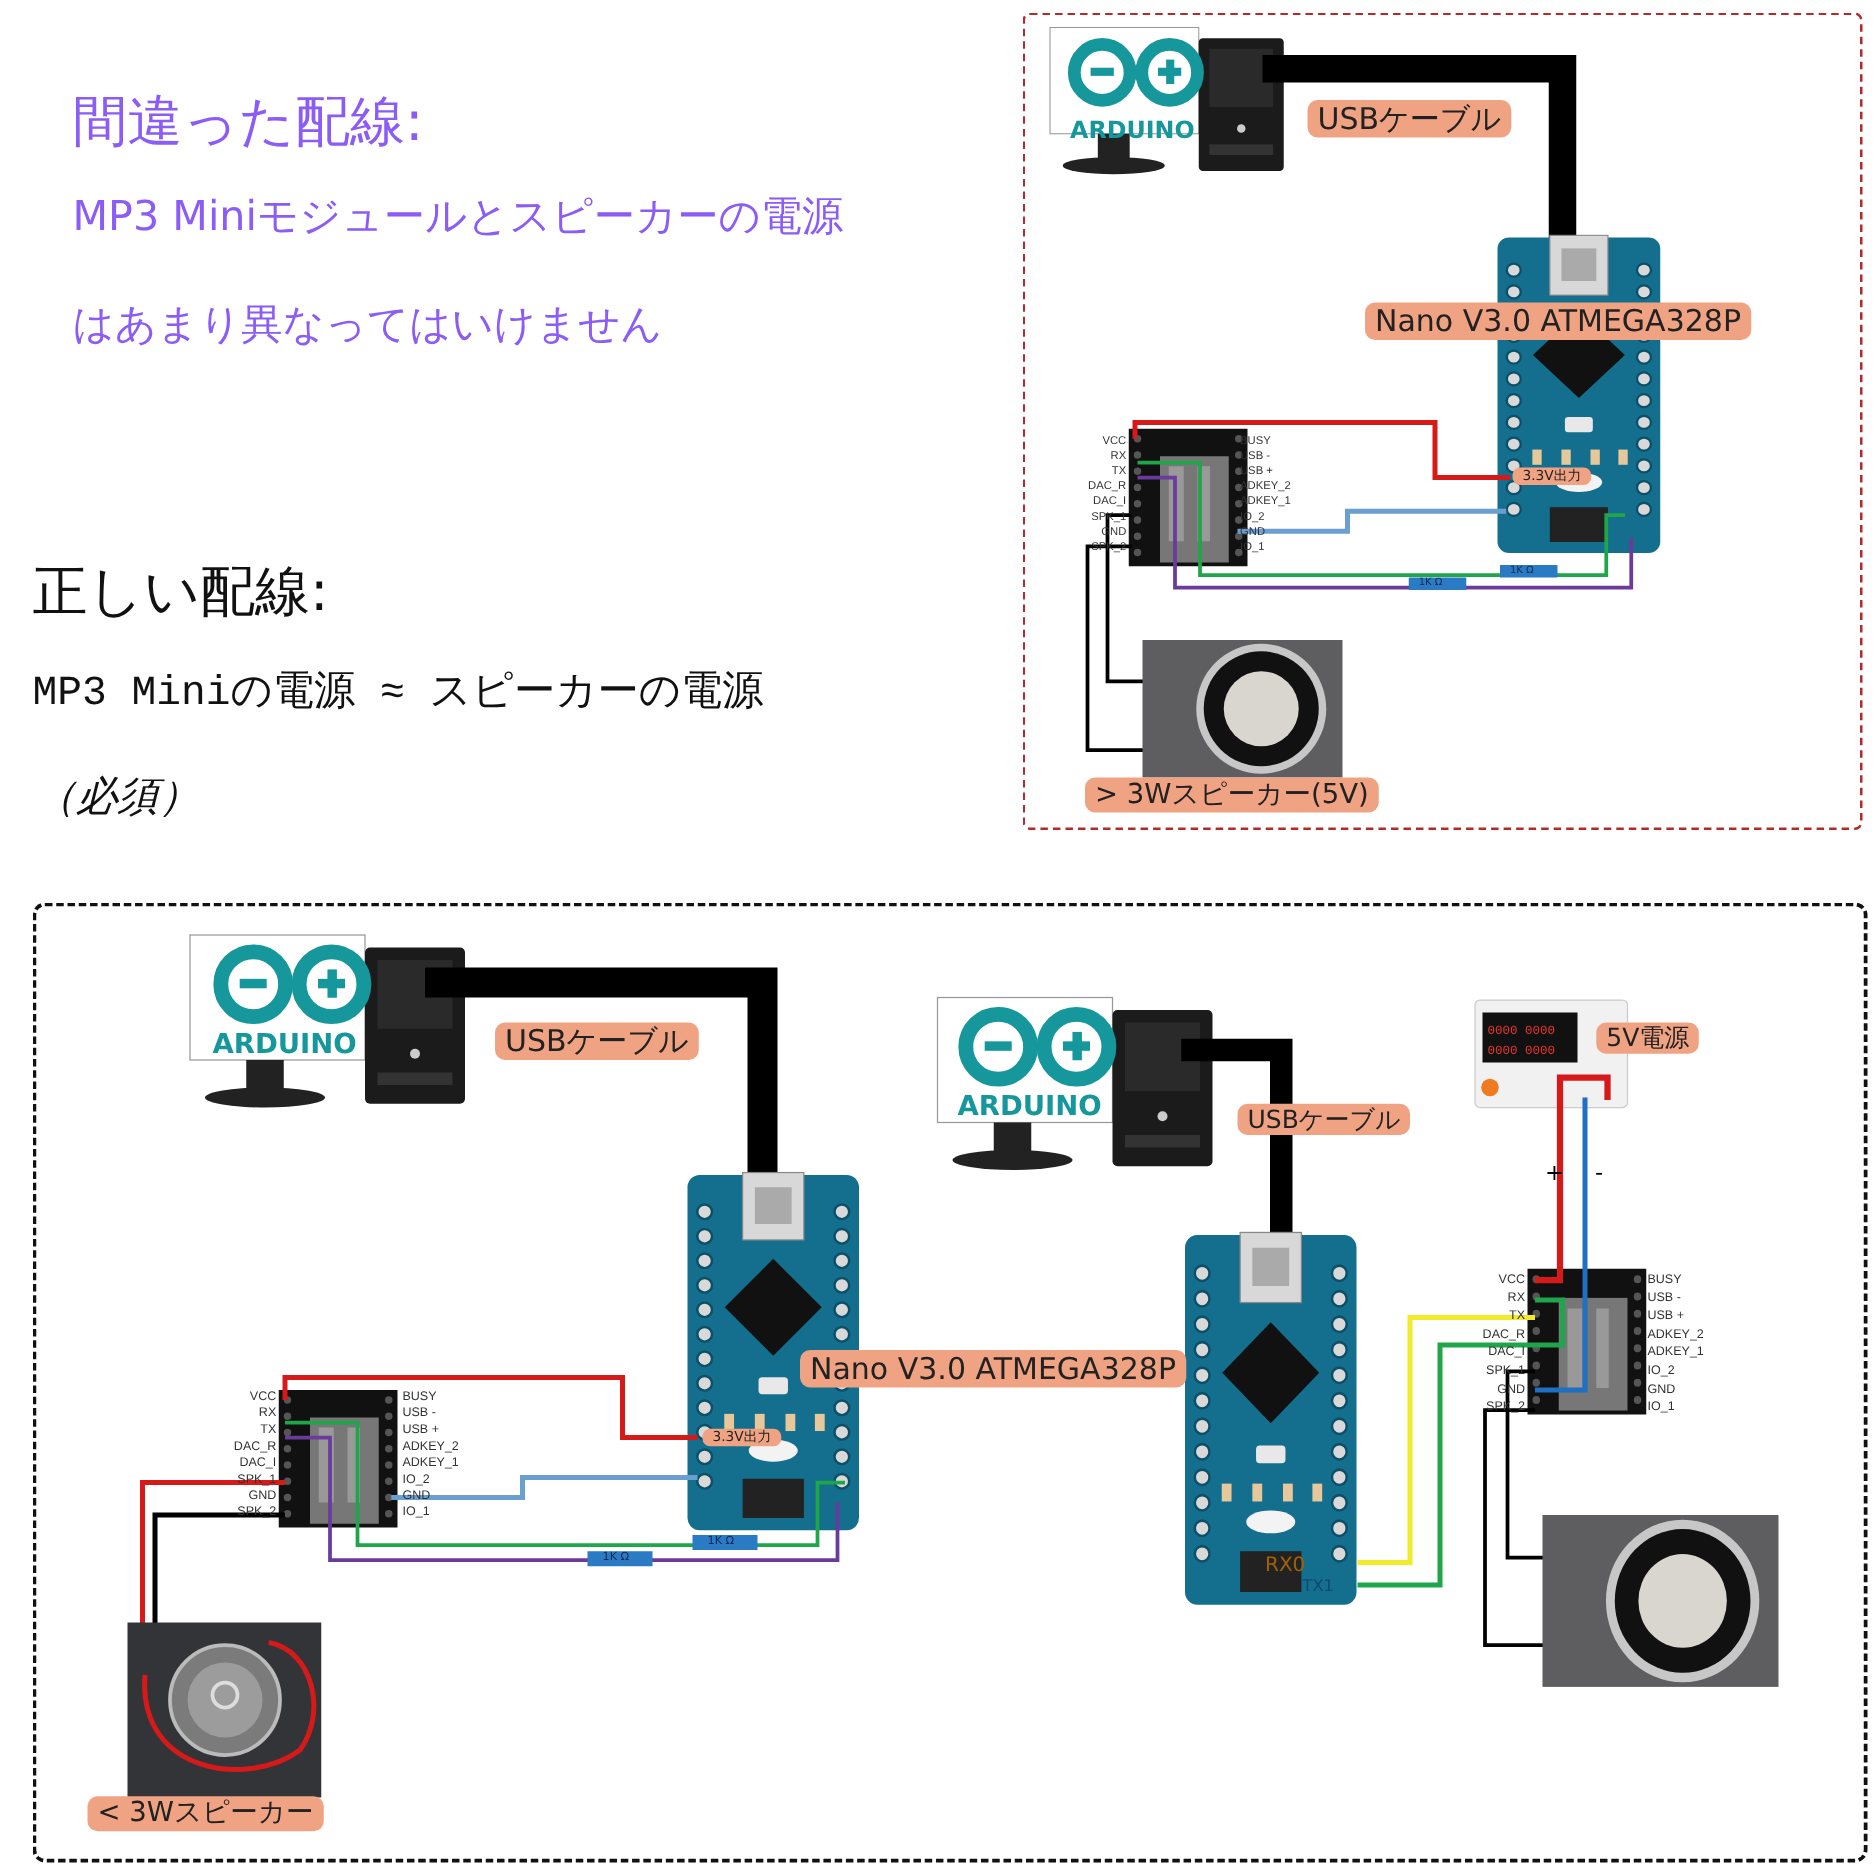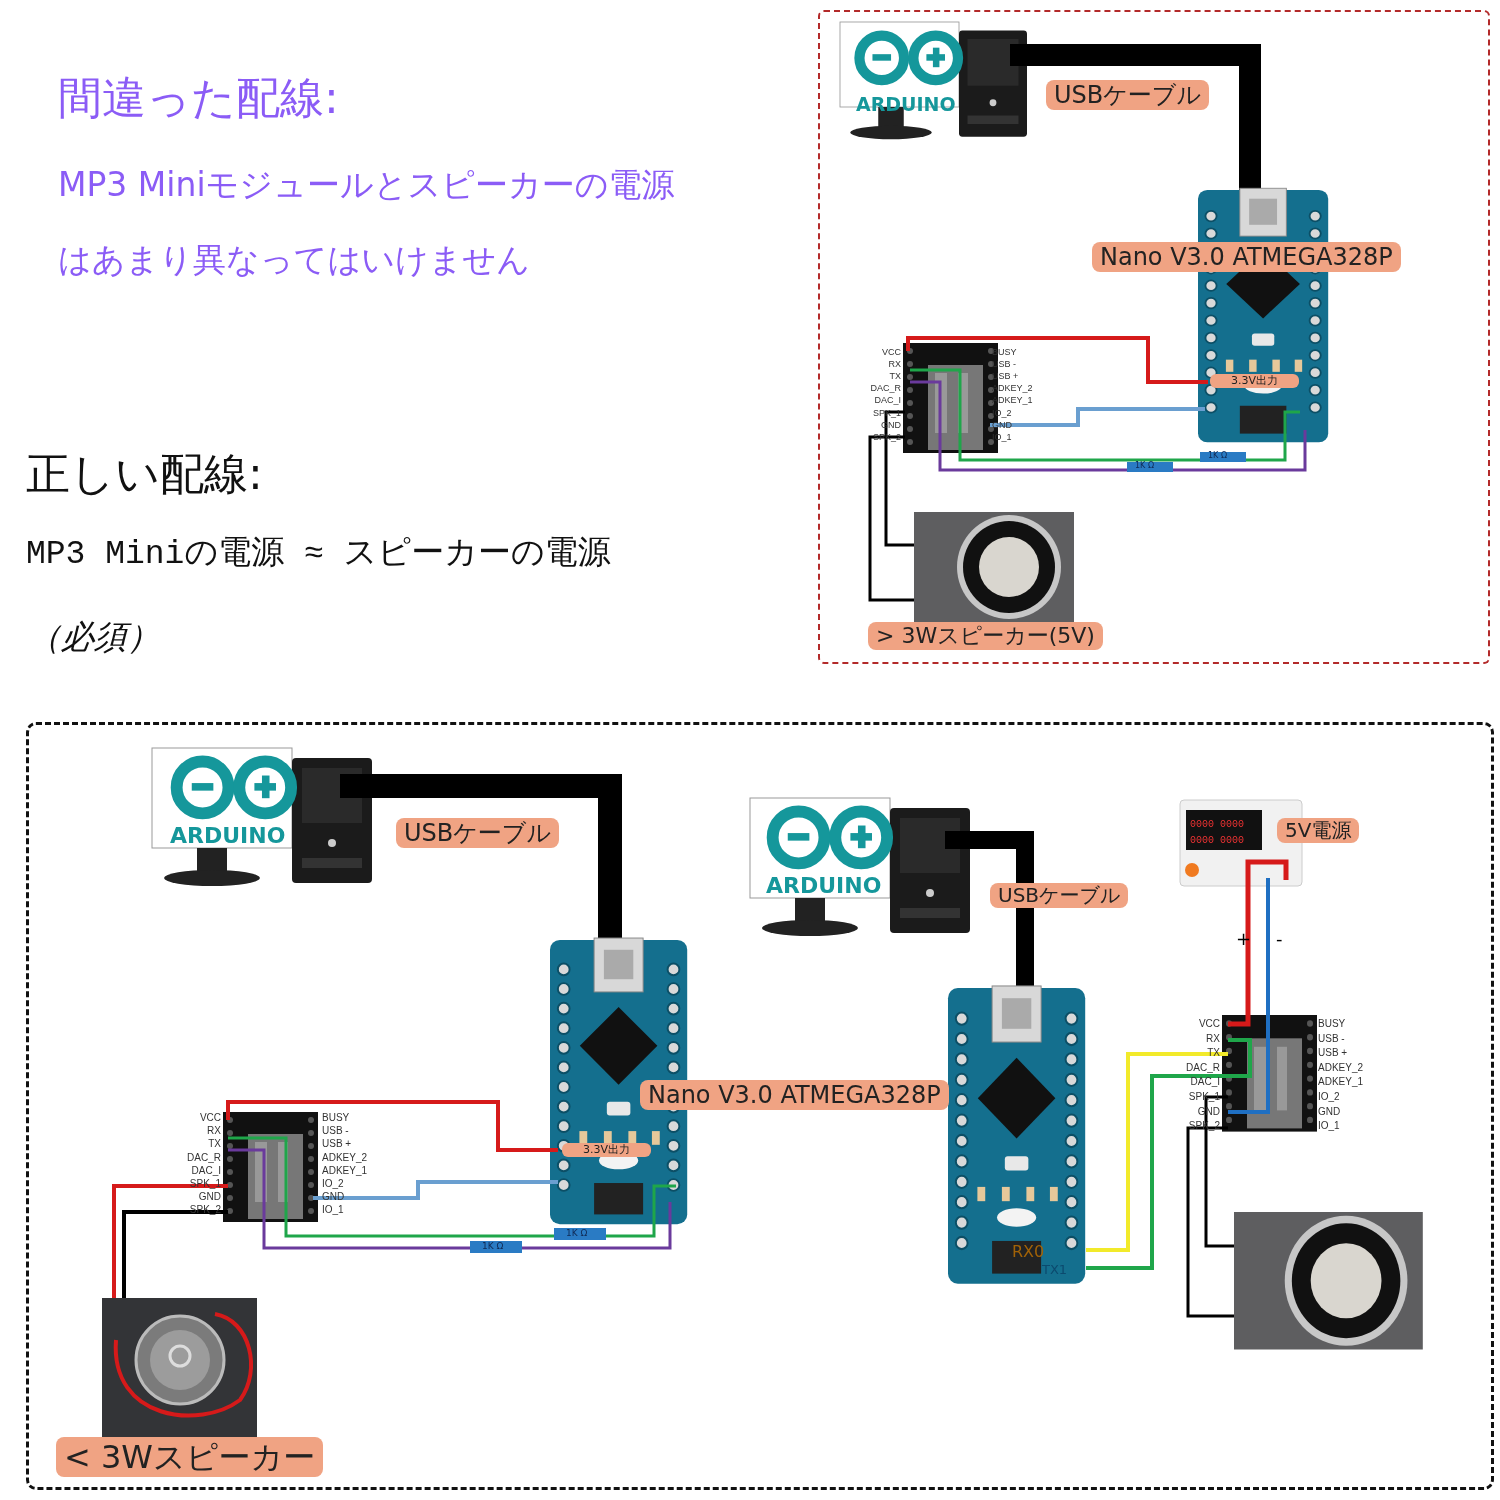--- a/index.html
+++ b/index.html
@@ -4,28 +4,28 @@
 <style>
   html,body{margin:0;padding:0;background:#fff;}
   body{width:1500px;height:1500px;position:relative;overflow:hidden;font-family:"DejaVu Sans","Liberation Sans",sans-serif;}
   .abs{position:absolute;}
   .heading{position:absolute;white-space:nowrap;line-height:1;}
   .red{color:#8b5cf6;margin-left:32px;}
   .blk{color:#111;}
   .box-red{position:absolute;left:818px;top:10px;width:668px;height:650px;border:2px dashed #b32a2a;border-radius:6px;}
   .box-black{position:absolute;left:26px;top:722px;width:1462px;height:762px;border:3px dashed #111;border-radius:10px;}
   .tag{position:absolute;background:#f0a383;color:#222;border-radius:8px;padding:0 8px;white-space:nowrap;font-family:"DejaVu Sans",sans-serif;line-height:1.25;}
-  .tag.sm{font-size:11px;border-radius:6px;padding:0 21px;}
+  .tag.sm{font-size:11px;border-radius:6px;padding:0 8px;}
   svg{position:absolute;left:0;top:0;}
 </style>
 </head>
 <body>
 
 <div class="heading red" style="left:26px;top:76px;font-size:44px;">間違った配線:</div>
-<div class="heading red" style="left:26px;top:168px;font-size:33px;">MP3 Miniモジュールとスピーカーの電源</div>
+<div class="heading red" style="left:26px;top:156px;font-size:33px;">MP3 Miniモジュールとスピーカーの電源</div>
 <div class="heading red" style="left:26px;top:244px;font-size:33px;font-family:Liberation Serif, serif;">はあまり異なってはいけません</div>
 
 <div class="heading blk" style="left:26px;top:452px;font-size:44px;">正しい配線:</div>
 <div class="heading blk" style="left:26px;top:538px;font-size:33px;font-family:Liberation Mono, monospace;">MP3 Miniの電源 ≈ スピーカーの電源</div>
 <div class="heading blk" style="left:28px;top:620px;font-size:33px;font-style:italic;">（必須）</div>
 
 <div class="box-red"></div>
 <div class="box-black"></div>
 
 <svg width="1500" height="1500" viewBox="0 0 1500 1500">
@@ -262,21 +262,21 @@
 <div class="abs" style="left:766px;top:873px;font:bold 22px 'DejaVu Sans',sans-serif;color:#15979b;">ARDUINO</div>
 
 <div class="tag" style="left:1046px;top:80px;font-size:24px;">USBケーブル</div>
 <div class="tag" style="left:1092px;top:242px;font-size:24px;">Nano V3.0 ATMEGA328P</div>
 <div class="tag sm" style="left:1210px;top:374px;">3.3V出力</div>
 <div class="tag" style="left:868px;top:622px;font-size:22px;">&gt; 3Wスピーカー(5V)</div>
 
 <div class="tag" style="left:396px;top:818px;font-size:24px;">USBケーブル</div>
 <div class="tag" style="left:640px;top:1080px;font-size:24px;">Nano V3.0 ATMEGA328P</div>
 <div class="tag sm" style="left:562px;top:1143px;">3.3V出力</div>
-<div class="tag" style="left:56px;top:1437px;font-size:32px;">&lt; 3Wスピーカー</div>
+<div class="tag" style="left:70px;top:1437px;font-size:22px;">&lt; 3Wスピーカー</div>
 
 <div class="tag" style="left:990px;top:883px;font-size:20px;">USBケーブル</div>
 <div class="tag" style="left:1277px;top:818px;font-size:20px;">5V電源</div>
 
 <div class="abs" style="left:1236px;top:928px;font-size:18px;">+</div>
 <div class="abs" style="left:1276px;top:928px;font-size:18px;">-</div>
 <div class="abs" style="left:1012px;top:1242px;font-size:16px;color:#a16207;">RX0</div>
 <div class="abs" style="left:1042px;top:1262px;font-size:13px;color:#0c4a6e;">TX1</div>
 
 </body></html>

